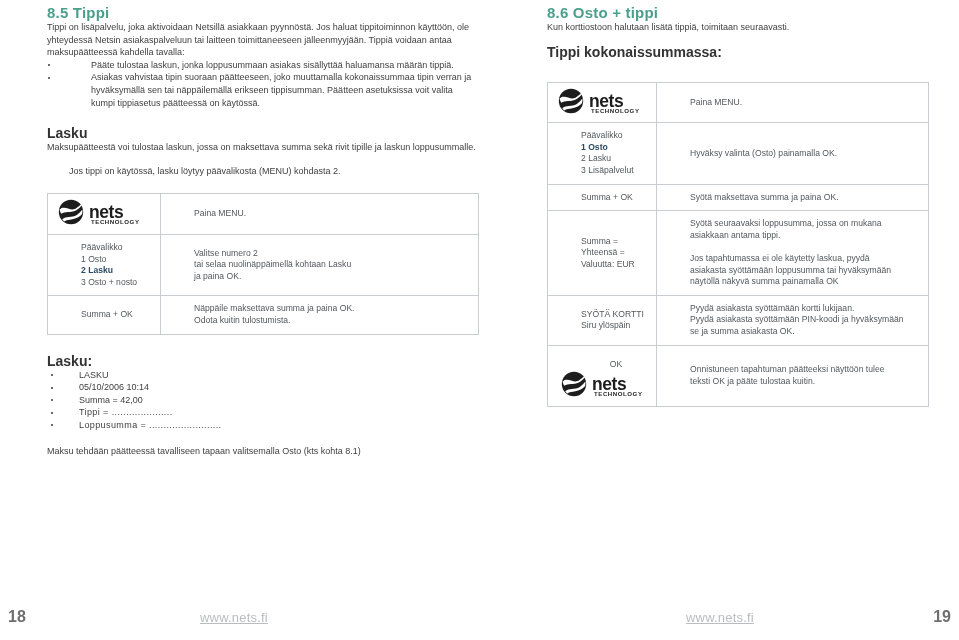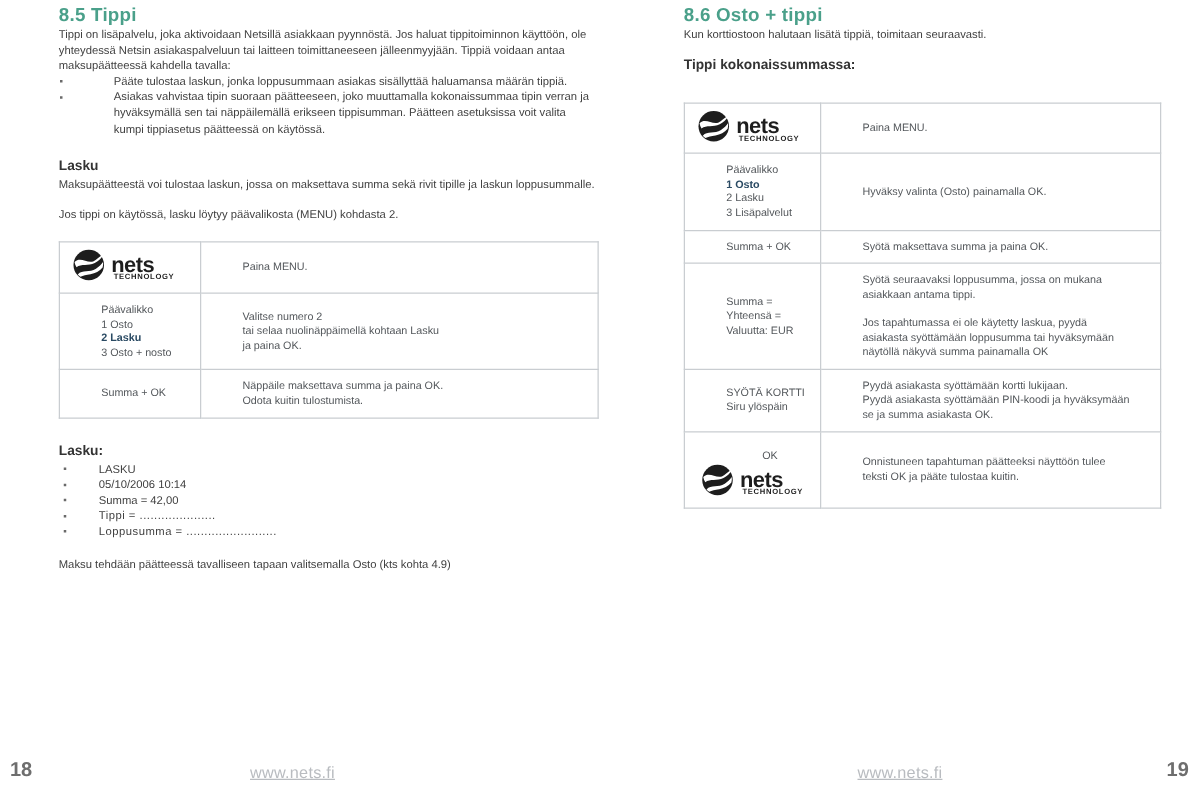--- a/index.html
+++ b/index.html
@@ -45,23 +45,23 @@
     letter-spacing: .2px;
     margin: 0 0 2px 0;
     line-height: 13px;
   }
   .body-text {
     font-size: 9px;
     line-height: 12.6px;
     color: #3f3f3f;
     margin: 0;
   }
-  .body-text.gap { margin-top: 11px; }
+  .body-text.gap { margin-top: 11px; margin-left: 22px; }
   .h-sub {
-    font-size: 11px;
+    font-size: 14px;
     font-weight: bold;
     color: #333333;
     margin: 0 0 1px 0;
     line-height: 13px;
   }
   ul.bullets {
     list-style: none;
     margin: 0;
     padding: 0;
   }
@@ -235,21 +235,21 @@
     <ul class="bullets tight">
       <li>LASKU</li>
       <li>05/10/2006 10:14</li>
       <li>Summa = 42,00</li>
       <li class="dotted">Tippi = .....................</li>
       <li class="dotted">Loppusumma = .........................</li>
     </ul>
 
     <div style="height:14px"></div>
 
-    <p class="body-text">Maksu tehdään päätteessä tavalliseen tapaan valitsemalla Osto (kts kohta 4.9)</p>
+    <p class="body-text">Maksu tehdään päätteessä tavalliseen tapaan valitsemalla Osto (kts kohta 8.1)</p>
   </div>
 
   <div class="col col-right">
 
     <div style="height:6px"></div>
 
     <h2 class="h-section">8.6 Osto + tippi</h2>
 
     <p class="body-text">Kun korttiostoon halutaan lisätä tippiä, toimitaan seuraavasti.</p>
 

